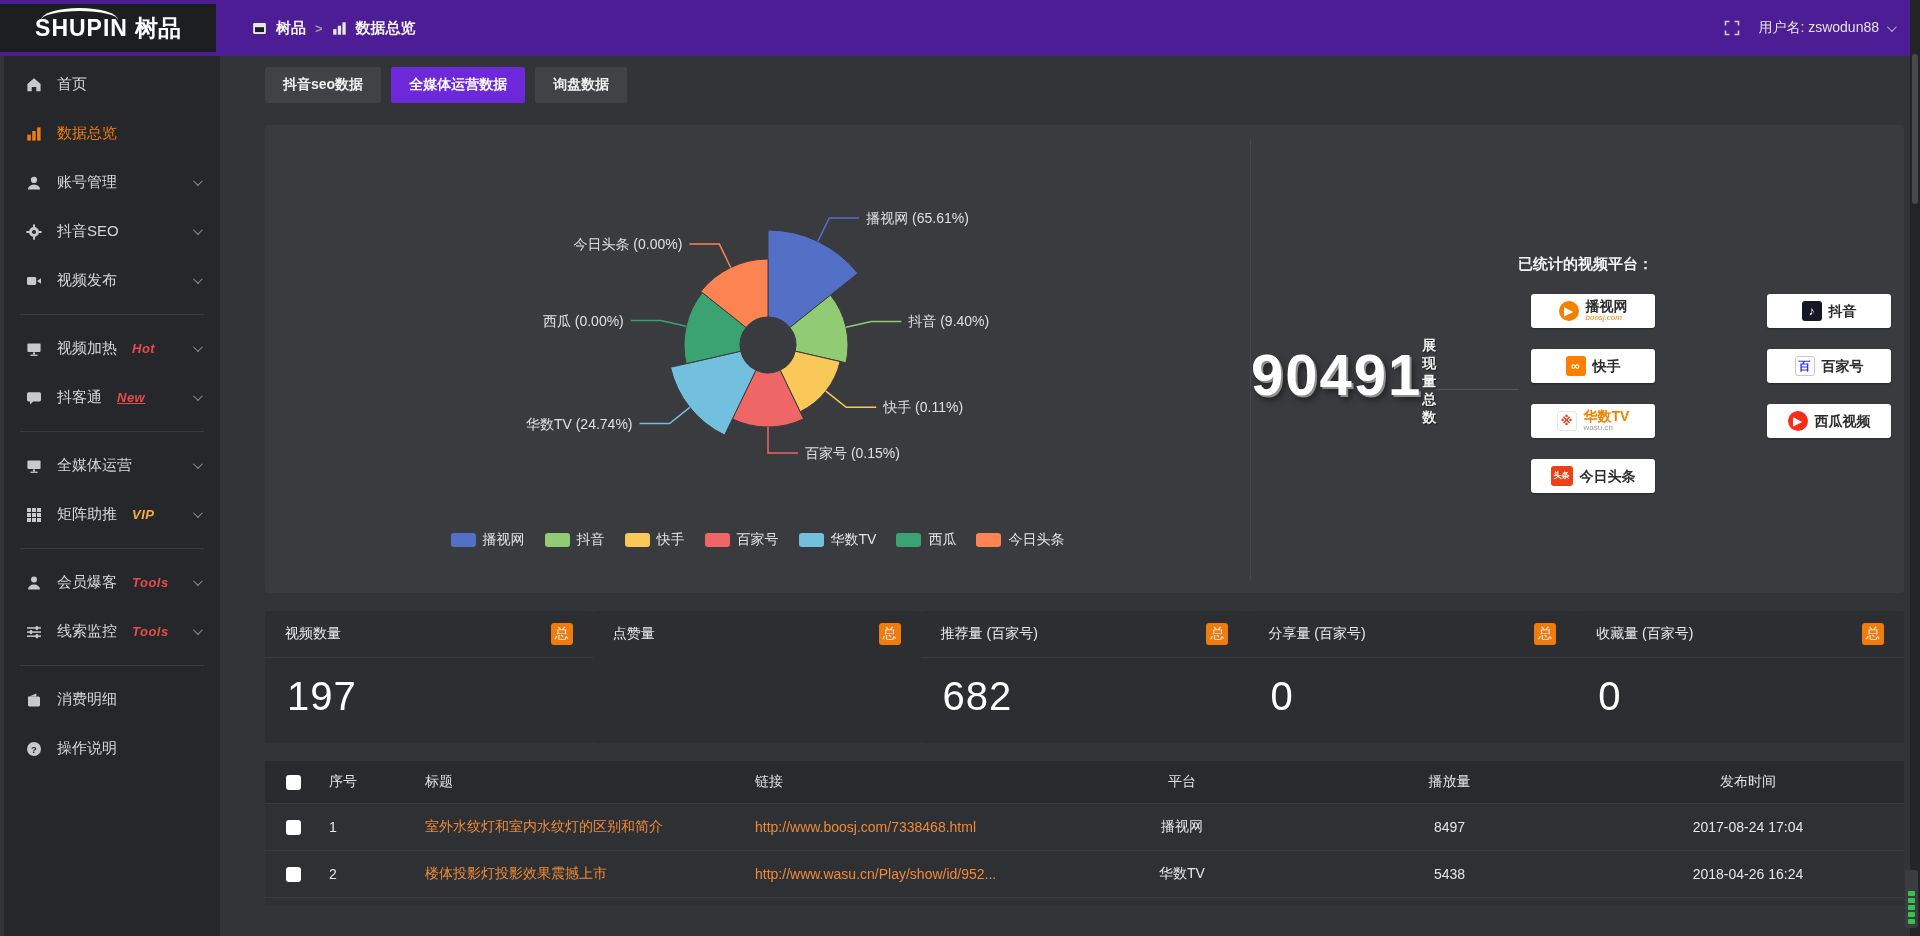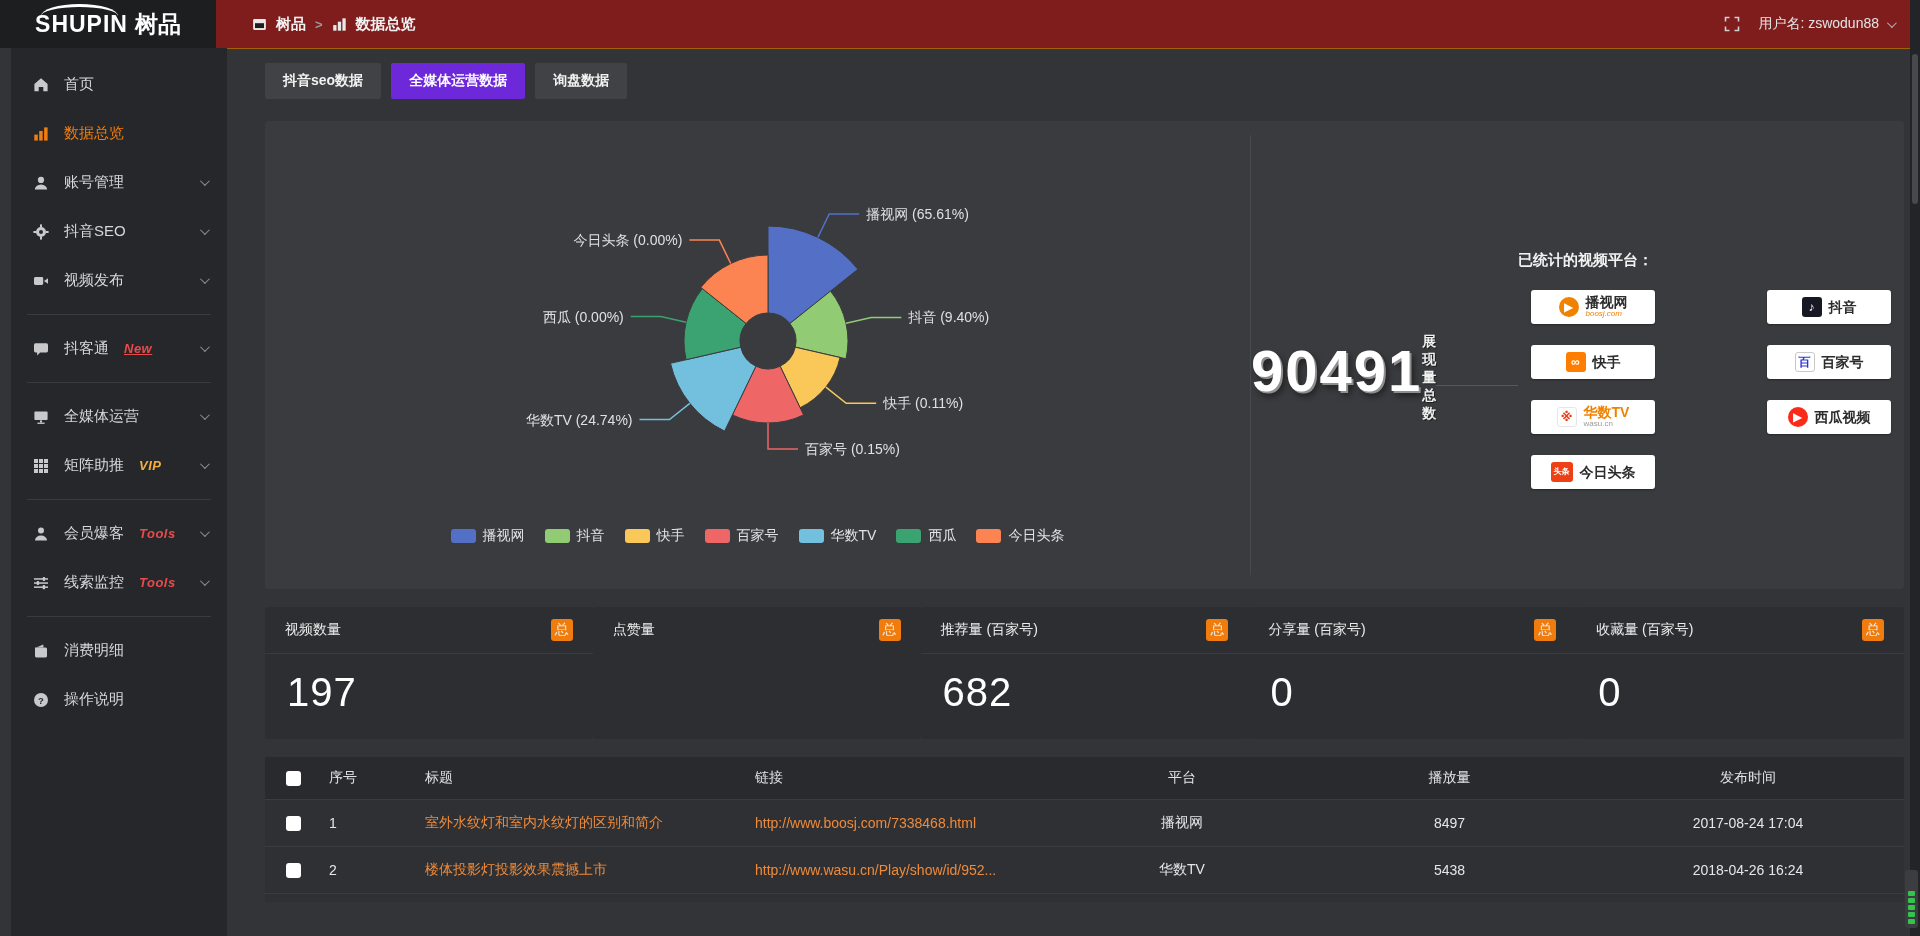--- a/index.html
+++ b/index.html
@@ -1,46 +1,46 @@
 <!DOCTYPE html>
 <html><head>
 <meta charset="utf-8">
 <style>
   *{box-sizing:border-box;margin:0;padding:0}
   html,body{width:1920px;height:936px;overflow:hidden}
   body{background:#333437;font-family:"Liberation Sans","DejaVu Sans",sans-serif;color:#e8e8e8;position:relative}
   svg{display:block}
 
   
-  .topbar{position:absolute;left:0;top:0;right:0;height:48px;background:#7f1d1d;display:flex;align-items:center;z-index:30}
+  .topbar{position:absolute;left:0;top:0;right:0;height:56px;background:#4c1d95;display:flex;align-items:center;z-index:30}
   .logo{width:216px;height:48px;display:flex;align-items:center;justify-content:center;gap:7px;background:#1d1e20}
   .logo-en{position:relative;font-weight:bold;font-size:23px;letter-spacing:1px;color:#fff;line-height:1}
   .logo-en .arc{position:absolute;left:6px;right:10px;top:-9px;height:12px;border-top:3px solid #fff;border-radius:50%/100% 100% 0 0}
   .logo-cn{font-size:23px;font-weight:bold;color:#fff}
   .crumb{display:flex;align-items:center;gap:9px;margin-left:36px}
   .crumb .ic{width:15px;height:15px;color:#e8e8e8}
   .crumb b{font-size:15px;color:#f2f2f2}
   .crumb .sep{color:#9b9c9f;font-size:13px;font-weight:bold}
   .top-right{margin-left:auto;display:flex;align-items:center;gap:18px;padding-right:26px}
   .fs-ic{width:16px;height:16px;color:#cfcfd2;cursor:pointer}
   .uname{display:flex;align-items:center;gap:8px;font-size:14px;color:#e3e3e5;cursor:pointer}
   .chev{width:7px;height:7px;border-right:1.6px solid currentColor;border-bottom:1.6px solid currentColor;transform:rotate(45deg) translateY(-2px);display:inline-block;color:#b7b8bb}
 
   
-  .sidebar{position:absolute;left:11px;top:48px;bottom:0;width:216px;background:#26272a;padding-top:12px;z-index:20}
+  .sidebar{position:absolute;left:4px;top:48px;bottom:0;width:216px;background:#26272a;padding-top:12px;z-index:20}
   .side-item{height:49px;display:flex;align-items:center;padding:0 20px 0 22px;gap:15px;color:#d7d7d9;font-size:15px;cursor:pointer}
   .side-item .mi{width:16px;height:16px;flex:0 0 16px;color:#c9c9cc}
   .side-item.active{color:#ee7e12}
   .side-item.active .mi{color:#ee7e12}
   .side-badge{font-size:13px;font-weight:bold;font-style:italic;letter-spacing:.5px}
   .side-item .chev{margin-left:auto;color:#8f9093}
   .side-divider{height:1px;background:#3a3b3e;margin:9px 16px}
 
   
-  .main{position:absolute;left:216px;top:48px;right:0;bottom:0;background:#333437;padding:14px 16px 0 49px;border-top:1px solid #a16207}
+  .main{position:absolute;left:216px;top:48px;right:0;bottom:0;background:#333437;padding:14px 16px 0 49px;border-top:5px solid #a16207}
   .tabs{display:flex;gap:10px}
   .tab{padding:0 18px;height:36px;display:flex;align-items:center;background:#414245;color:#f2f2f2;font-size:14px;font-weight:bold;border-radius:2px;cursor:pointer}
   .tab.active{background:#6d28d9;color:#fff}
 
   
   .panel{margin-top:22px;height:468px;background:#3a3b3e;border-radius:4px;display:flex;overflow:hidden}
   .chart-area{flex:0 0 985px;display:flex;flex-direction:column;position:relative}
   .chart-area svg.rose{width:985px;height:382px;margin-top:8px}
   .legend{display:flex;justify-content:center;align-items:center;gap:20px;margin-top:16px}
   .lg-item{display:flex;align-items:center;gap:7px;cursor:pointer}
@@ -174,20 +174,30 @@
         <rect x="1" y="4" width="9.2" height="8" rx="1.4"></rect>
         <path d="M11 8l4-2.8v5.6Z"></path>
       </svg>
       <span>视频发布</span>
 
       <span class="chev"></span>
     </div>
 
     <div class="side-divider"></div>
 
+    <div class="side-item">
+      <svg class="mi" viewBox="0 0 16 16" fill="currentColor">
+        <rect x="1.4" y="2.4" width="13.2" height="8.6" rx="1"></rect>
+        <rect x="7" y="11.4" width="2" height="2.2"></rect>
+        <rect x="4.4" y="13.6" width="7.2" height="1.3"></rect>
+      </svg>
+      <span>视频加热</span>
+      <span class="side-badge" style="color: rgb(232, 75, 75);">Hot</span>
+      <span class="chev"></span>
+    </div>
 
     <div class="side-item">
       <svg class="mi" viewBox="0 0 16 16" fill="currentColor">
         <path d="M2.5 2.3h11A1.6 1.6 0 0 1 15 3.9v5.9a1.6 1.6 0 0 1-1.5 1.6H7.2l-3.1 3v-3H2.5A1.6 1.6 0 0 1 1 9.8V3.9a1.6 1.6 0 0 1 1.5-1.6Z"></path>
       </svg>
       <span>抖客通</span>
       <span class="side-badge" style="color: rgb(232, 75, 75); text-decoration: underline;">New</span>
       <span class="chev"></span>
     </div>
 

